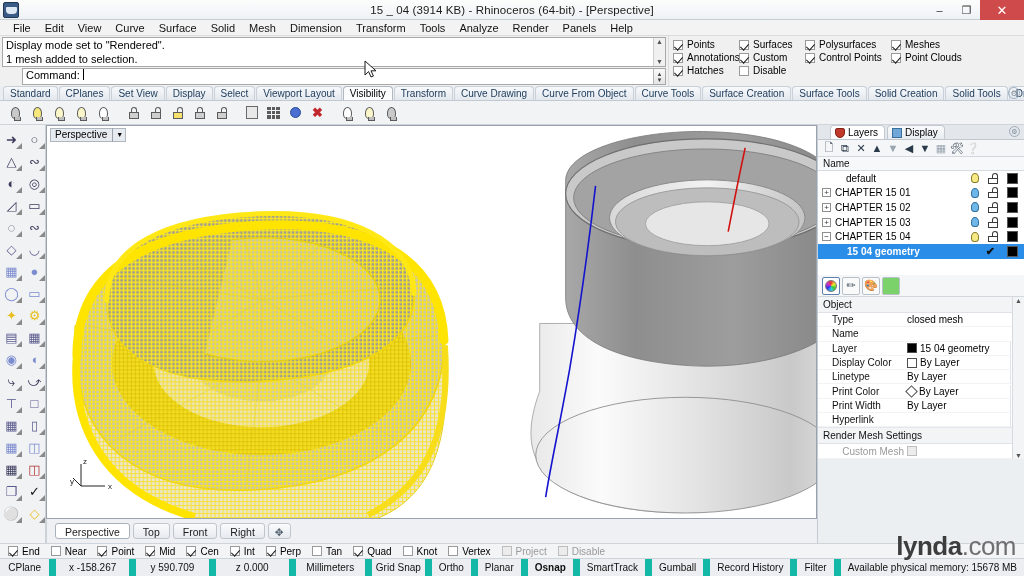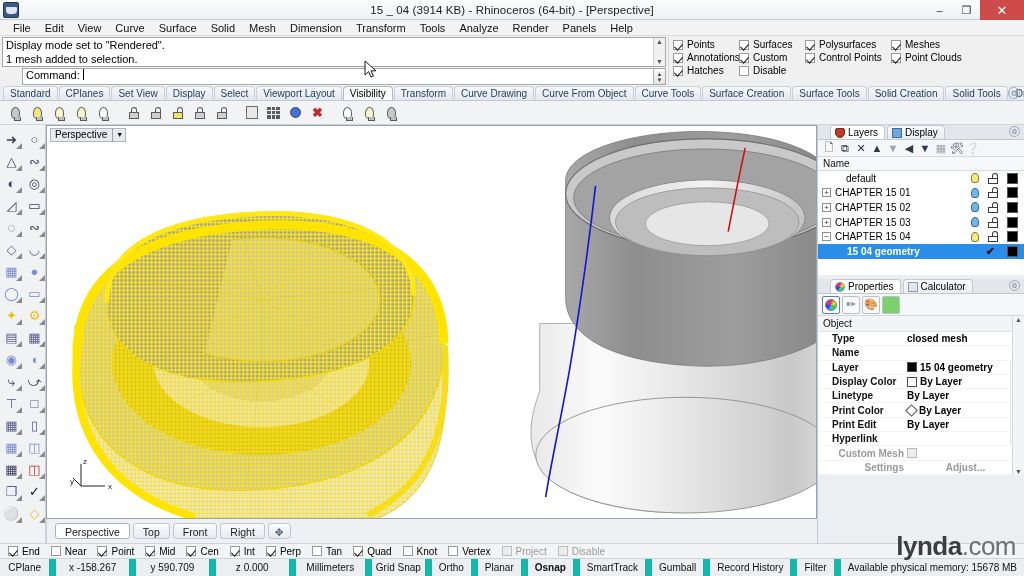--- a/index.html
+++ b/index.html
@@ -257,21 +257,21 @@
   .llock { width:10px; height:11px; position:relative; margin-right:9px; flex:0 0 auto; }
   .llock .lb { position:absolute; bottom:0; width:10px; height:6px; border:1px solid #3a3a3a; }
   .llock .ls { position:absolute; top:0; left:4px; width:6px; height:5px; border:1.3px solid #3a3a3a; border-bottom:none; border-radius:3px 3px 0 0; }
   .lsw { width:11px; height:11px; background:#000; border:1px solid #555; margin-right:6px; flex:0 0 auto; }
   .lchk { margin-right:12px; font-size:11px; color:#111; }
 
   .prop-head {
     font-size:10px; padding:2px 0 2px 5px; background:#f2f4f6;
     border-bottom:1px solid #dfe3e8; color:#111;
   }
-  .prop-table { background:#fff;font-weight:bold; }
+  .prop-table { background:#fff; }
   .prow { height:14.3px; display:flex; align-items:center; font-size:10px; border-bottom:1px solid #f1f3f5; }
   .plab { width:86px; padding-left:14px; color:#111; white-space:nowrap; }
   .pval { flex:1; padding-left:3px; display:flex; align-items:center; gap:3px; white-space:nowrap; }
   .pdd { width:14px; height:13px; border-left:1px solid #dfe3e8; font-size:7px; color:#445; display:flex; align-items:center; justify-content:center; }
   .swb { width:10px; height:10px; background:#000; border:1px solid #4d4d4d; }
   .swb.wht { background:#fff; }
   .dia { width:9px; height:9px; border:1px solid #4d4d4d; transform:rotate(45deg); background:#fff; }
   .prow.dim .plab, .prow.dim .pval { color:#9a9a9a;text-align:right; }
   .prop-scroll {
     position:absolute; right:0; top:0; width:12px; height:100%;
@@ -857,31 +857,20 @@
         <span class="lsw"></span>
       </div>
       <div class="lrow sel">
         <span class="lexp none"></span>
         <span class="lname" style="padding-left:12px">15 04 geometry</span>
         <span class="lchk">✔</span>
         <span class="lsw"></span>
       </div>
     </div>
 
-    <div class="ptabs" style="margin-top:4px">
-      <div class="ptab active">
-        <span class="ic" style="border-radius:50%;background:conic-gradient(#e33,#ee3,#3c3,#3ce,#33e,#c3c,#e33);border:1px solid #888;"></span>
-        <span>Properties</span>
-      </div>
-      <div class="ptab">
-        <span class="ic" style="background:#dfe6ee;border:1px solid #8e9aa6;"></span>
-        <span>Calculator</span>
-      </div>
-      <div class="pgear">⚙</div>
-    </div>
 
     <div class="ptoolrow" style="height:22px">
       <div class="pti" style="width:18px;height:18px;border:1px solid #5d7fb0;background:#fff;border-radius:2px">
         <span style="width:12px;height:12px;border-radius:50%;display:block;border:1px solid #777;background:conic-gradient(#e33,#ee3,#3c3,#3ce,#33e,#c3c,#e33)"></span>
       </div>
       <div class="pti" style="width:18px;height:18px;border:1px solid #b8c0c9;background:#fafafa;border-radius:2px">✏</div>
       <div class="pti" style="width:18px;height:18px;border:1px solid #b8c0c9;background:#fafafa;border-radius:2px">🎨</div>
       <div class="pti" style="width:18px;height:18px;border:1px solid #b8c0c9;background:#7bd26a;border-radius:2px"></div>
     </div>
 
@@ -919,40 +908,37 @@
         </div>
         <div class="prow">
           <span class="plab">Print Color</span>
           <span class="pval">
             <span class="dia"></span>
             <span>By Layer</span>
           </span>
           <span class="pdd">▼</span>
         </div>
         <div class="prow">
-          <span class="plab">Print Edit</span>
+          <span class="plab">Print Width</span>
           <span class="pval">By Layer</span>
           <span class="pdd">▼</span>
         </div>
         <div class="prow">
           <span class="plab">Hyperlink</span>
           <span class="pval"></span>
           <span class="pdd">...</span>
         </div>
       </div>
+      <div class="prop-head" style="border-top:1px solid #e3e7eb">Render Mesh Settings</div>
       <div class="prop-table">
         <div class="prow dim">
           <span class="plab">Custom Mesh</span>
           <span class="pval">
               <span class="box dim"></span>
             </span>
-        </div>
-        <div class="prow dim">
-          <span class="plab">Settings</span>
-          <span class="pval" style="justify-content:center">Adjust...</span>
         </div>
       </div>
       <div class="prop-scroll">
         <span>▲</span>
         <span>▼</span>
       </div>
     </div>
   </div>
 
   <div class="osnapbar">

